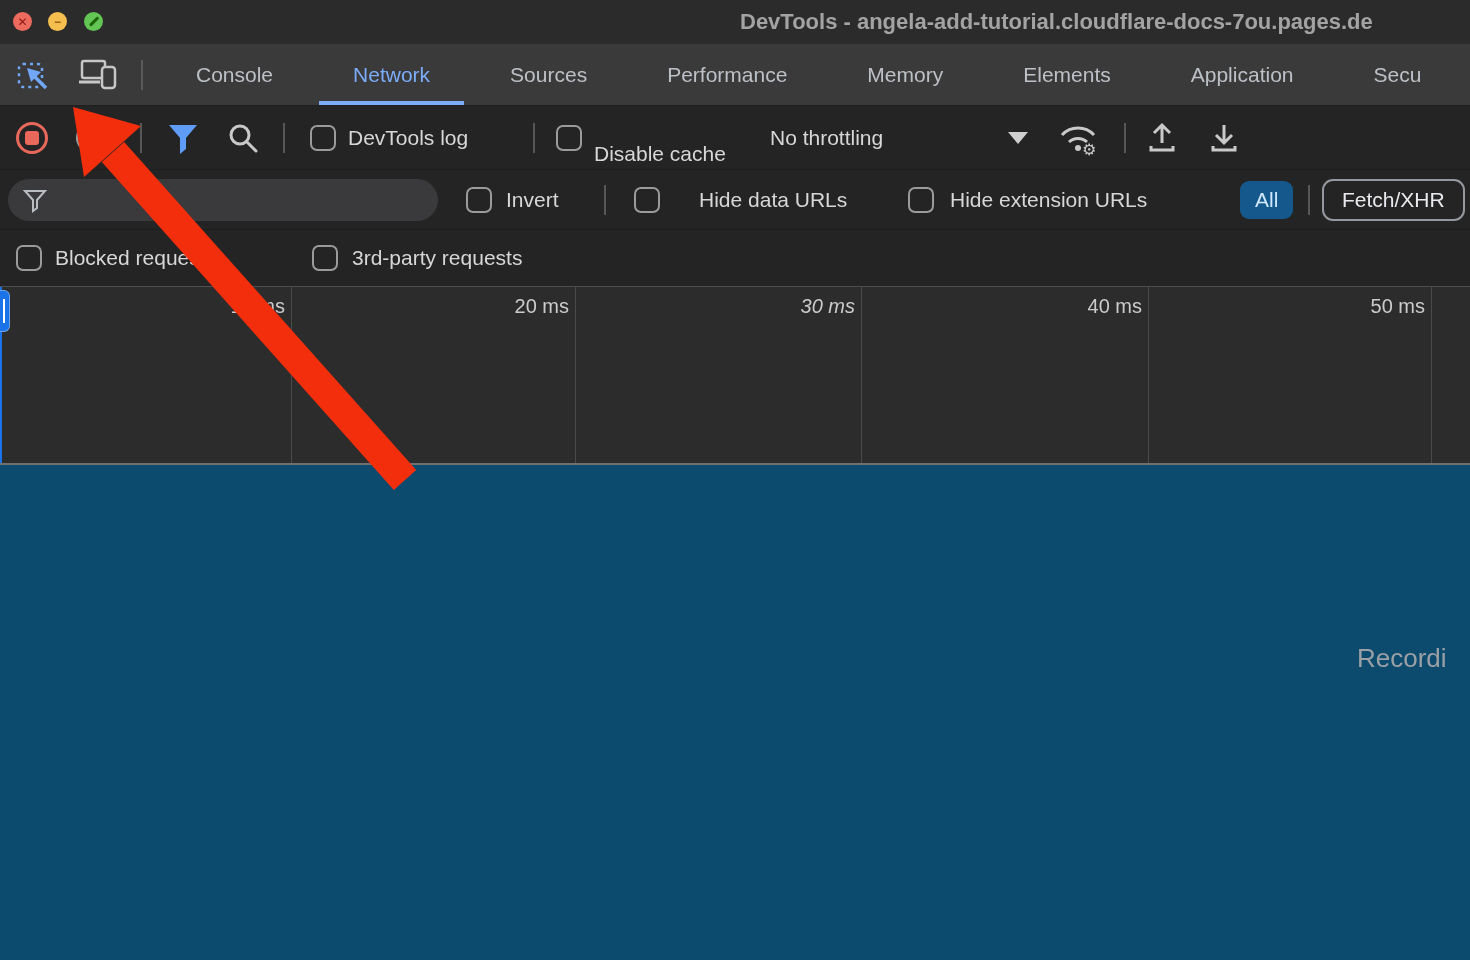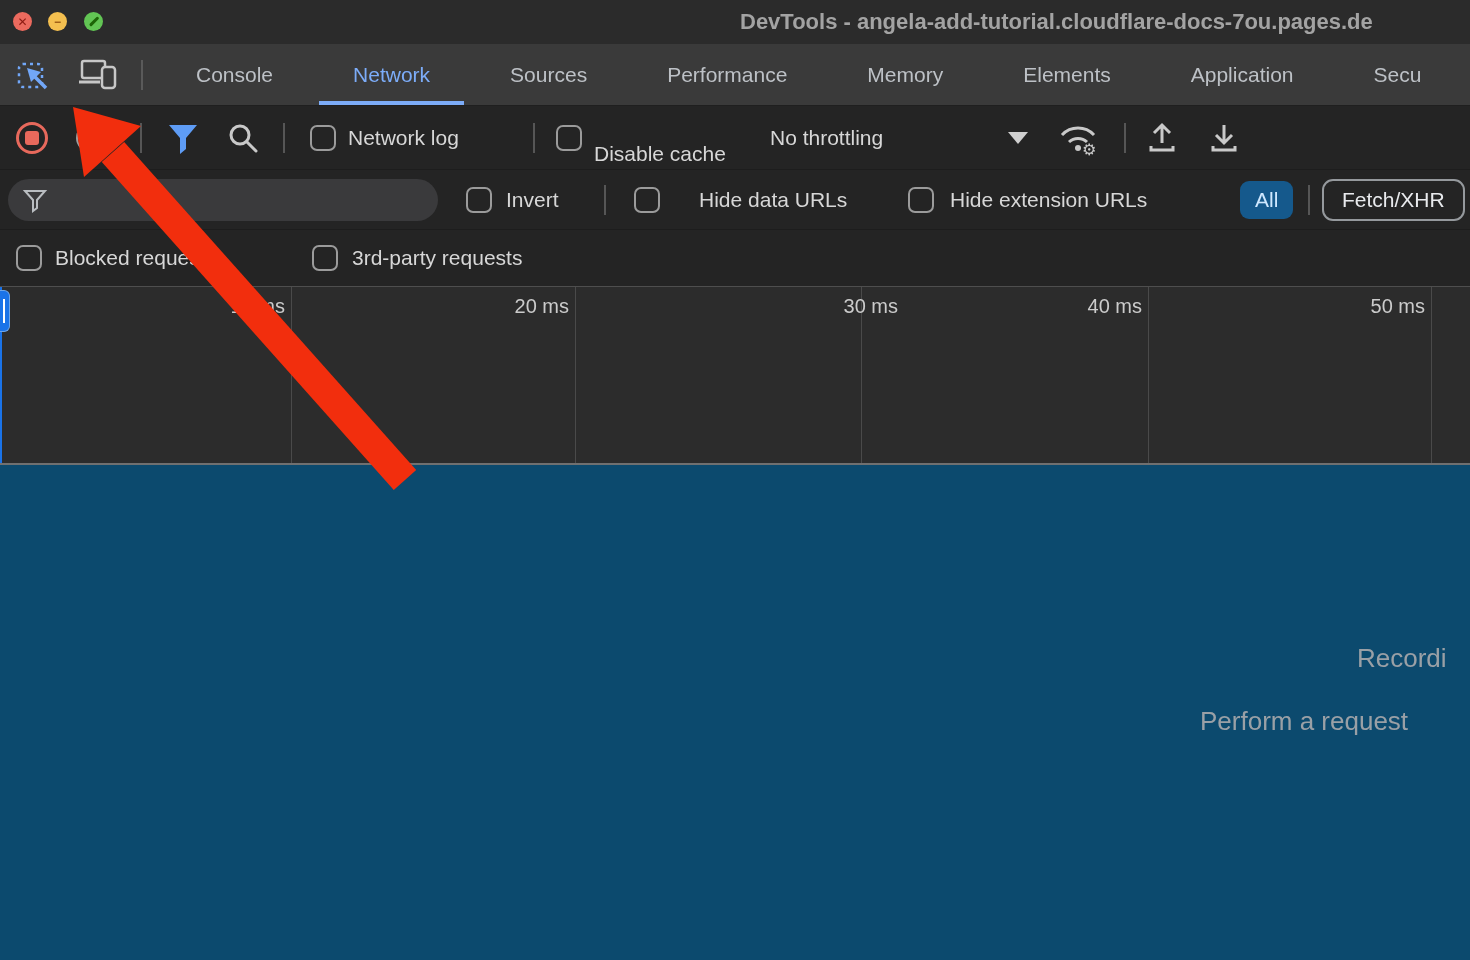--- a/index.html
+++ b/index.html
@@ -129,21 +129,21 @@
       </svg>
     </div>
     <div class="abs" style="left:226px;">
       <svg width="34" height="34" viewBox="0 0 34 34">
         <circle cx="14" cy="14" r="9" fill="none" stroke="#c9c9c9" stroke-width="3"></circle>
         <line x1="21" y1="21" x2="30" y2="30" stroke="#c9c9c9" stroke-width="3" stroke-linecap="round"></line>
       </svg>
     </div>
     <div class="vdiv" style="left:283px;"></div>
     <span class="abs checkbox" style="left:310px;"></span>
-    <span class="abs lbl" style="left:348px;">Network log</span>
+    <span class="abs lbl" style="left:348px;">DevTools log</span>
     <div class="vdiv" style="left:533px;"></div>
     <span class="abs checkbox" style="left:556px;"></span>
     <span class="abs lbl" style="left:594px;margin-top:16px;">Disable cache</span>
     <span class="abs lbl" style="left:770px;">No throttling</span>
     <span class="abs dd-arrow" style="left:1008px;"></span>
     <div class="abs" style="left:1056px;">
       <svg width="46" height="38" viewBox="0 0 46 38">
         <path d="M6 16 A 22 22 0 0 1 38 16" fill="none" stroke="#c9c9c9" stroke-width="3"></path>
         <path d="M13 23 A 13 13 0 0 1 31 23" fill="none" stroke="#c9c9c9" stroke-width="3"></path>
         <circle cx="22" cy="29" r="3" fill="#c9c9c9"></circle>
@@ -191,32 +191,31 @@
   </div>
 
   <div class="timeline">
     <div class="gridline" style="left:291px;"></div>
     <div class="gridline" style="left:575px;"></div>
     <div class="gridline" style="left:861px;"></div>
     <div class="gridline" style="left:1148px;"></div>
     <div class="gridline" style="left:1431px;"></div>
     <div class="tick" style="left:195px;">10 ms</div>
     <div class="tick" style="left:479px;">20 ms</div>
-    <div class="tick" style="left:808px;">30 ms</div>
+    <div class="tick" style="left:765px;font-style:italic;">30 ms</div>
     <div class="tick" style="left:1052px;">40 ms</div>
     <div class="tick" style="left:1335px;">50 ms</div>
     <div class="tl-left-edge"></div>
     <div class="tl-knob">
       <span class="grip"></span>
     </div>
   </div>
 
   <div class="main">
     <div class="empty-line" style="left:1357px; top:178px;">Recordi</div>
-    <div class="empty-line" style="left:1200px; top:241px;">Perform a request</div>
   </div>
 
   <svg class="arrow-overlay" viewBox="0 0 1470 960">
     <line x1="405" y1="480" x2="113" y2="152" stroke="#f22e0d" stroke-width="30"></line>
     <polygon points="73,107 141,126 84,177" fill="#f22e0d"></polygon>
   </svg>
 
 </div>
 
 </body></html>

